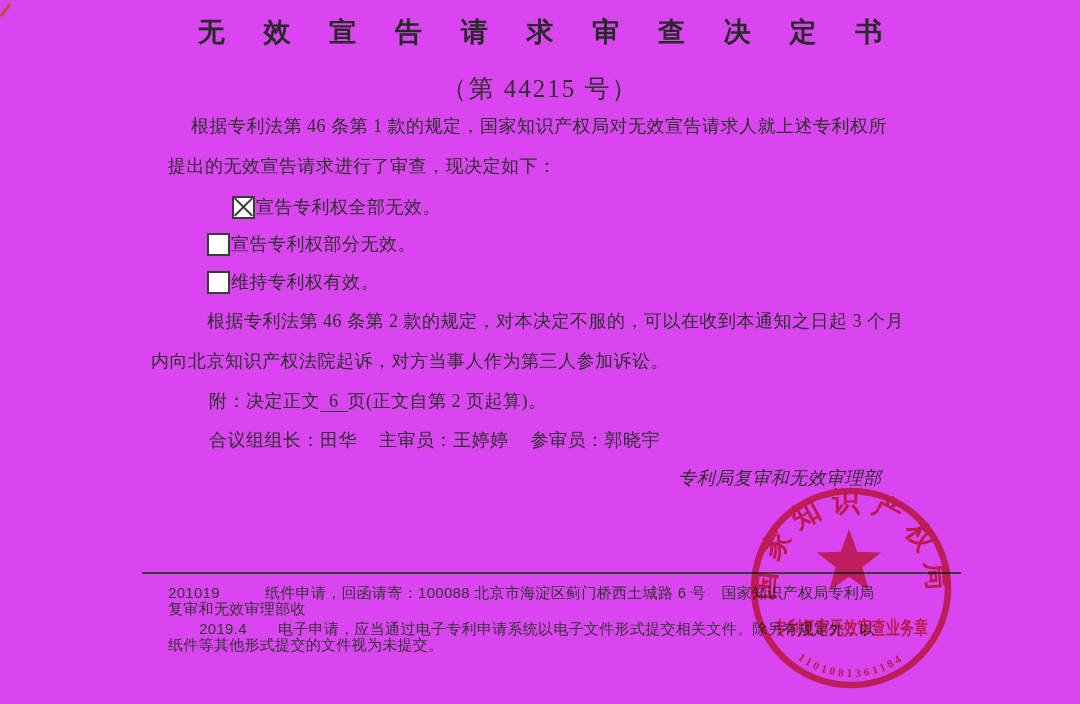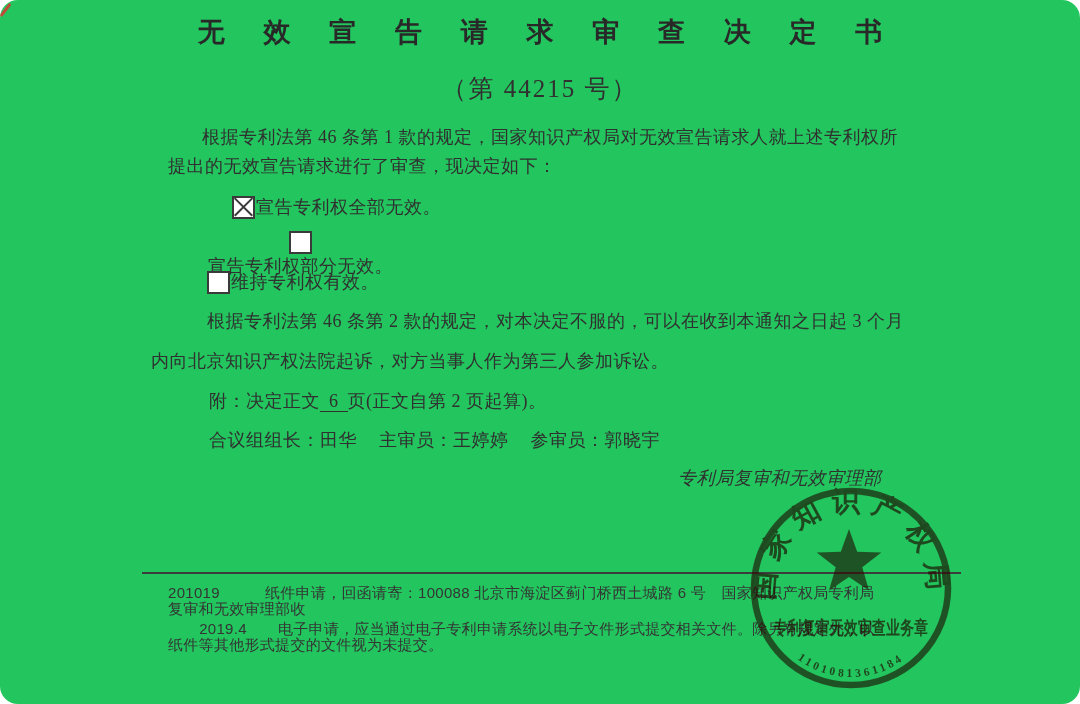--- a/index.html
+++ b/index.html
@@ -1,23 +1,22 @@
 <!DOCTYPE html>
 <html><head>
 <meta charset="utf-8">
 <style>
   html,body{margin:0;padding:0;}
   .page{
     position:relative;
     width:1080px;height:704px;
-    background:#22c55e;
+    background:#d946ef;
     font-family:"Liberation Serif", serif;
     color:#303030;
     overflow:hidden;
-    border-radius:18px;
   }
   .abs{position:absolute;white-space:nowrap;}
   .doc-title{
     top:14px;left:0;width:100%;
     text-align:center;text-indent:16px;
     font-size:27px;font-weight:bold;
     letter-spacing:16px;color:#282828;
   }
   .doc-number{
     top:72px;left:0;width:100%;
@@ -63,28 +62,28 @@
 </head>
 <body>
 
 <div class="page">
 
   <div class="abs corner-mark"></div>
 
   <div class="abs doc-title">无 效 宣 告 请 求 审 查 决 定 书</div>
   <div class="abs doc-number">（第 44215 号）</div>
 
-  <div class="abs bodyline" style="top:114px;left:202px;margin-top:11px;">根据专利法第 46 条第 1 款的规定，国家知识产权局对无效宣告请求人就上述专利权所</div>
+  <div class="abs bodyline" style="top:114px;left:191px;">根据专利法第 46 条第 1 款的规定，国家知识产权局对无效宣告请求人就上述专利权所</div>
   <div class="abs bodyline" style="top:154px;left:168px;">提出的无效宣告请求进行了审查，现决定如下：</div>
 
   <div class="abs cb-row" style="top:194px;left:207px;padding-left:25px;">
     <span class="checkbox checked"></span>
     <span class="cb-label">宣告专利权全部无效。</span>
   </div>
-  <div class="abs cb-row" style="top:231px;left:207px;flex-direction:column;">
+  <div class="abs cb-row" style="top:231px;left:207px;">
     <span class="checkbox"></span>
     <span class="cb-label">宣告专利权部分无效。</span>
   </div>
   <div class="abs cb-row" style="top:269px;left:207px;">
     <span class="checkbox"></span>
     <span class="cb-label">维持专利权有效。</span>
   </div>
 
   <div class="abs bodyline" style="top:309px;left:207px;">根据专利法第 46 条第 2 款的规定，对本决定不服的，可以在收到本通知之日起 3 个月</div>
   <div class="abs bodyline" style="top:349px;left:151px;">内向北京知识产权法院起诉，对方当事人作为第三人参加诉讼。</div>

